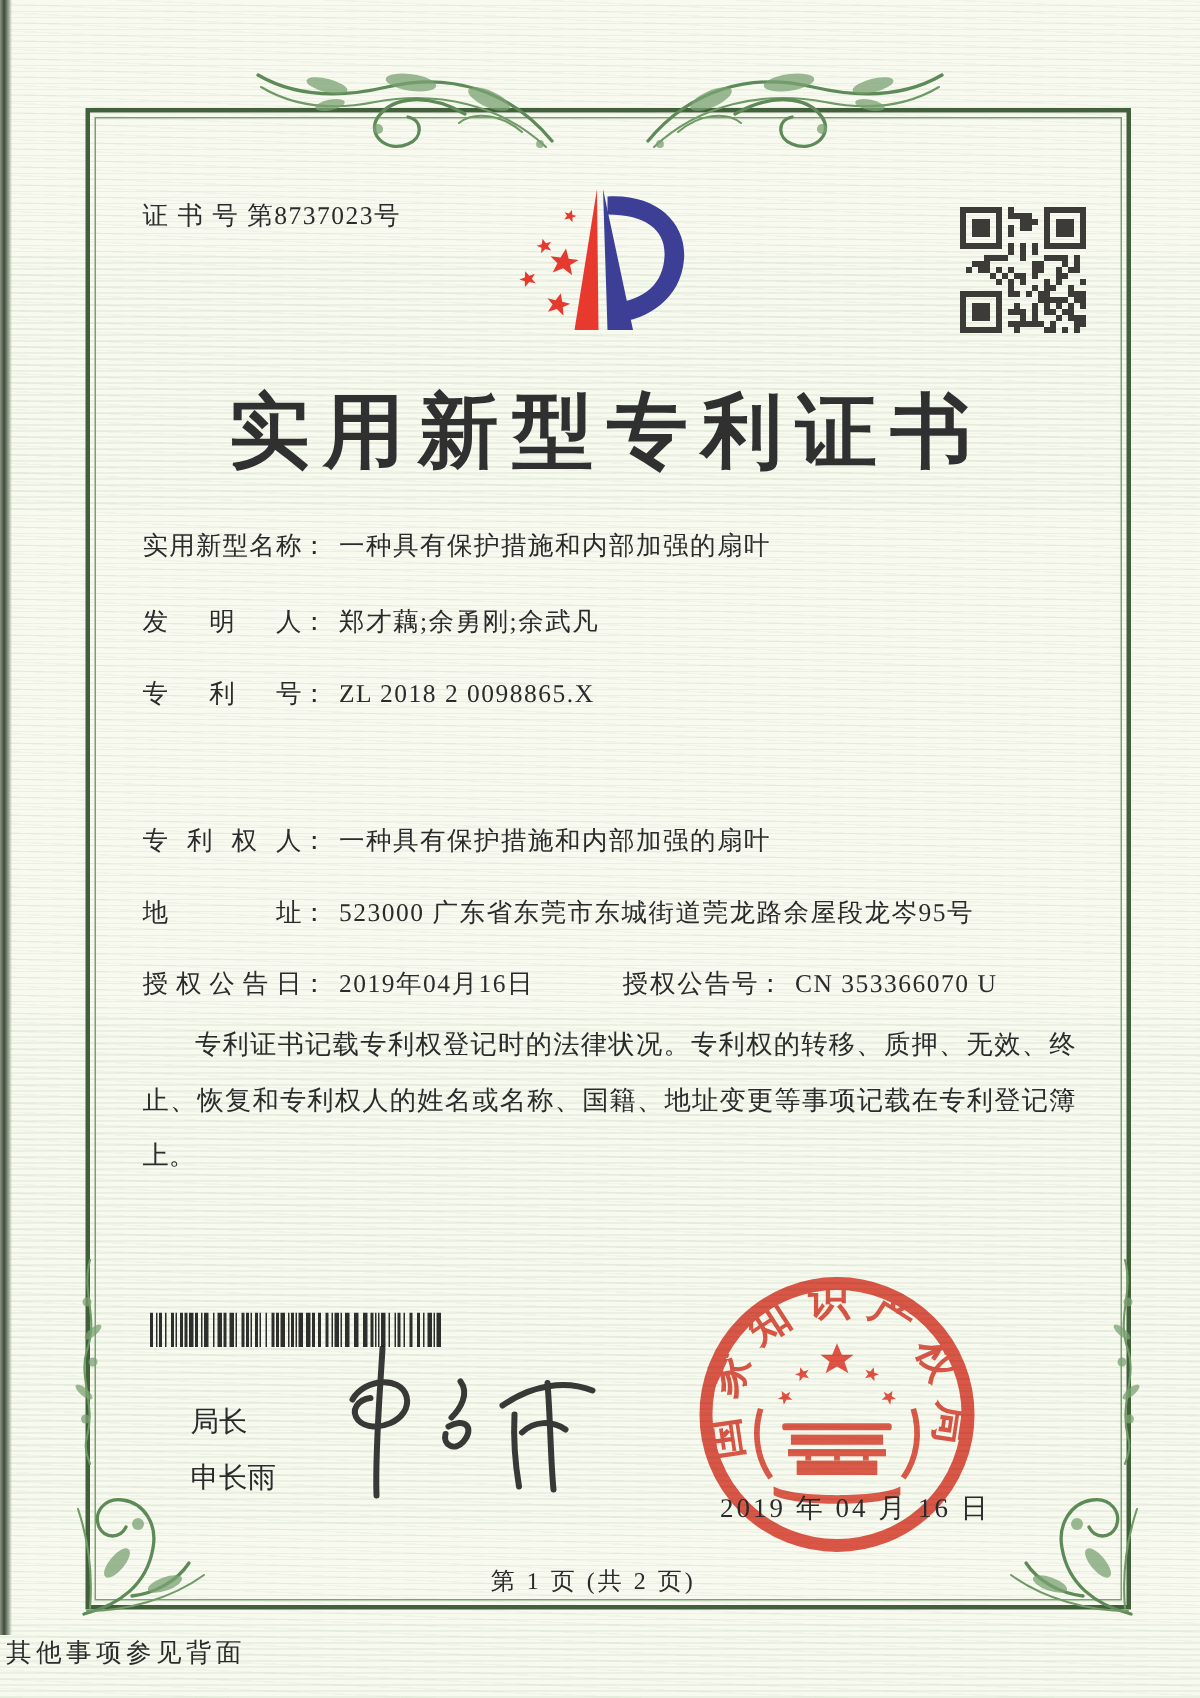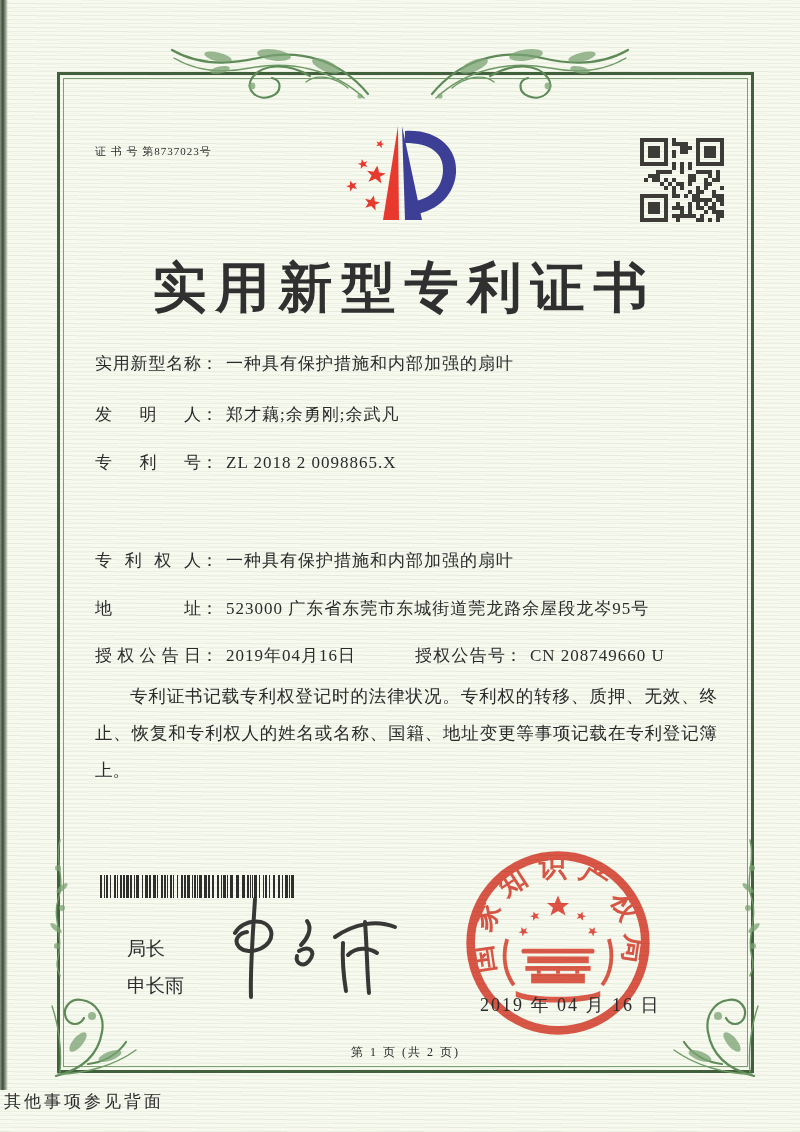--- a/index.html
+++ b/index.html
@@ -24,21 +24,21 @@
   #frame{
     position:absolute;left:57px;top:72px;width:697px;height:1001px;
     border:3px solid #42603c;box-sizing:border-box;
   }
   #frame-inner{
     position:absolute;left:3px;top:3px;right:3px;bottom:3px;
     border:1px solid #7c9f72;
   }
   .abs{position:absolute;}
   
-  #cert-no{left:95px;top:144px;font-size:11px;letter-spacing:1px;text-align:center;}
+  #cert-no{left:95px;top:132px;font-size:17px;letter-spacing:1px;text-align:center;}
   #logo{left:335px;top:114px;}
   #qr{left:640px;top:138px;}
   
   #title{
     left:0;right:0;top:252px;text-align:center;
     font-size:54px;font-weight:bold;letter-spacing:9px;
     text-indent:9px;color:#303030;
   }
   
   .field-row{position:absolute;left:95px;width:625px;font-size:17px;white-space:nowrap;}
@@ -56,21 +56,21 @@
   #legal p{margin:0;text-indent:2em;}
   
   #barcode{left:100px;top:875px;}
   
   #commissioner{left:127px;top:930px;font-size:19px;line-height:37px;}
   #signature{left:215px;top:893px;}
   
   #seal{left:462px;top:847px;mix-blend-mode:multiply;}
   #seal-date{left:480px;top:993px;font-size:18px;letter-spacing:2px;z-index:5;}
   
-  #page-info{left:57px;width:697px;top:1044px;text-align:center;font-size:12px;letter-spacing:2px;}
+  #page-info{left:47px;width:697px;top:1044px;text-align:center;font-size:16px;letter-spacing:2px;}
   #back-note{left:4px;right:30px;top:1090px;font-size:17px;letter-spacing:3px;}
   
   .orn-s{fill:none;stroke:#5d8a57;stroke-width:2.2;stroke-linecap:round;}
   .orn-s2{fill:none;stroke:#6f9a66;stroke-width:1.4;stroke-linecap:round;}
   .orn-f{fill:#7aa271;opacity:.75;}
   svg{display:block;}
 </style>
 </head>
 <body>
 
@@ -379,21 +379,21 @@
   </div>
   <div class="field-row row-5">
     <span class="flabel">专利权人</span><span class="colon">：</span><span class="fvalue">一种具有保护措施和内部加强的扇叶</span>
   </div>
   <div class="field-row row-6">
     <span class="flabel">地址</span><span class="colon">：</span><span class="fvalue">523000 广东省东莞市东城街道莞龙路余屋段龙岑95号</span>
   </div>
   <div class="field-row row-7">
     <span class="flabel">授权公告日</span><span class="colon">：</span><span class="fvalue">2019年04月16日</span>
     <span class="grant-no-group">
-      <span class="flabel" style="width:90px">授权公告号</span><span class="colon">：</span><span class="fvalue">CN 208749660 U</span>
+      <span class="flabel" style="width:90px">授权公告号</span><span class="colon">：</span><span class="fvalue">CN 353366070 U</span>
     </span>
   </div>
 
   <div class="abs" id="legal">
     <p>专利证书记载专利权登记时的法律状况。专利权的转移、质押、无效、终止、恢复和专利权人的姓名或名称、国籍、地址变更等事项记载在专利登记簿上。</p>
   </div>
 
   <svg class="abs" id="barcode" width="200" height="23">
       <rect x="0" y="0" width="2" height="23" fill="#2e2e2c"></rect>
       <rect x="4" y="0" width="1" height="23" fill="#2e2e2c"></rect>

